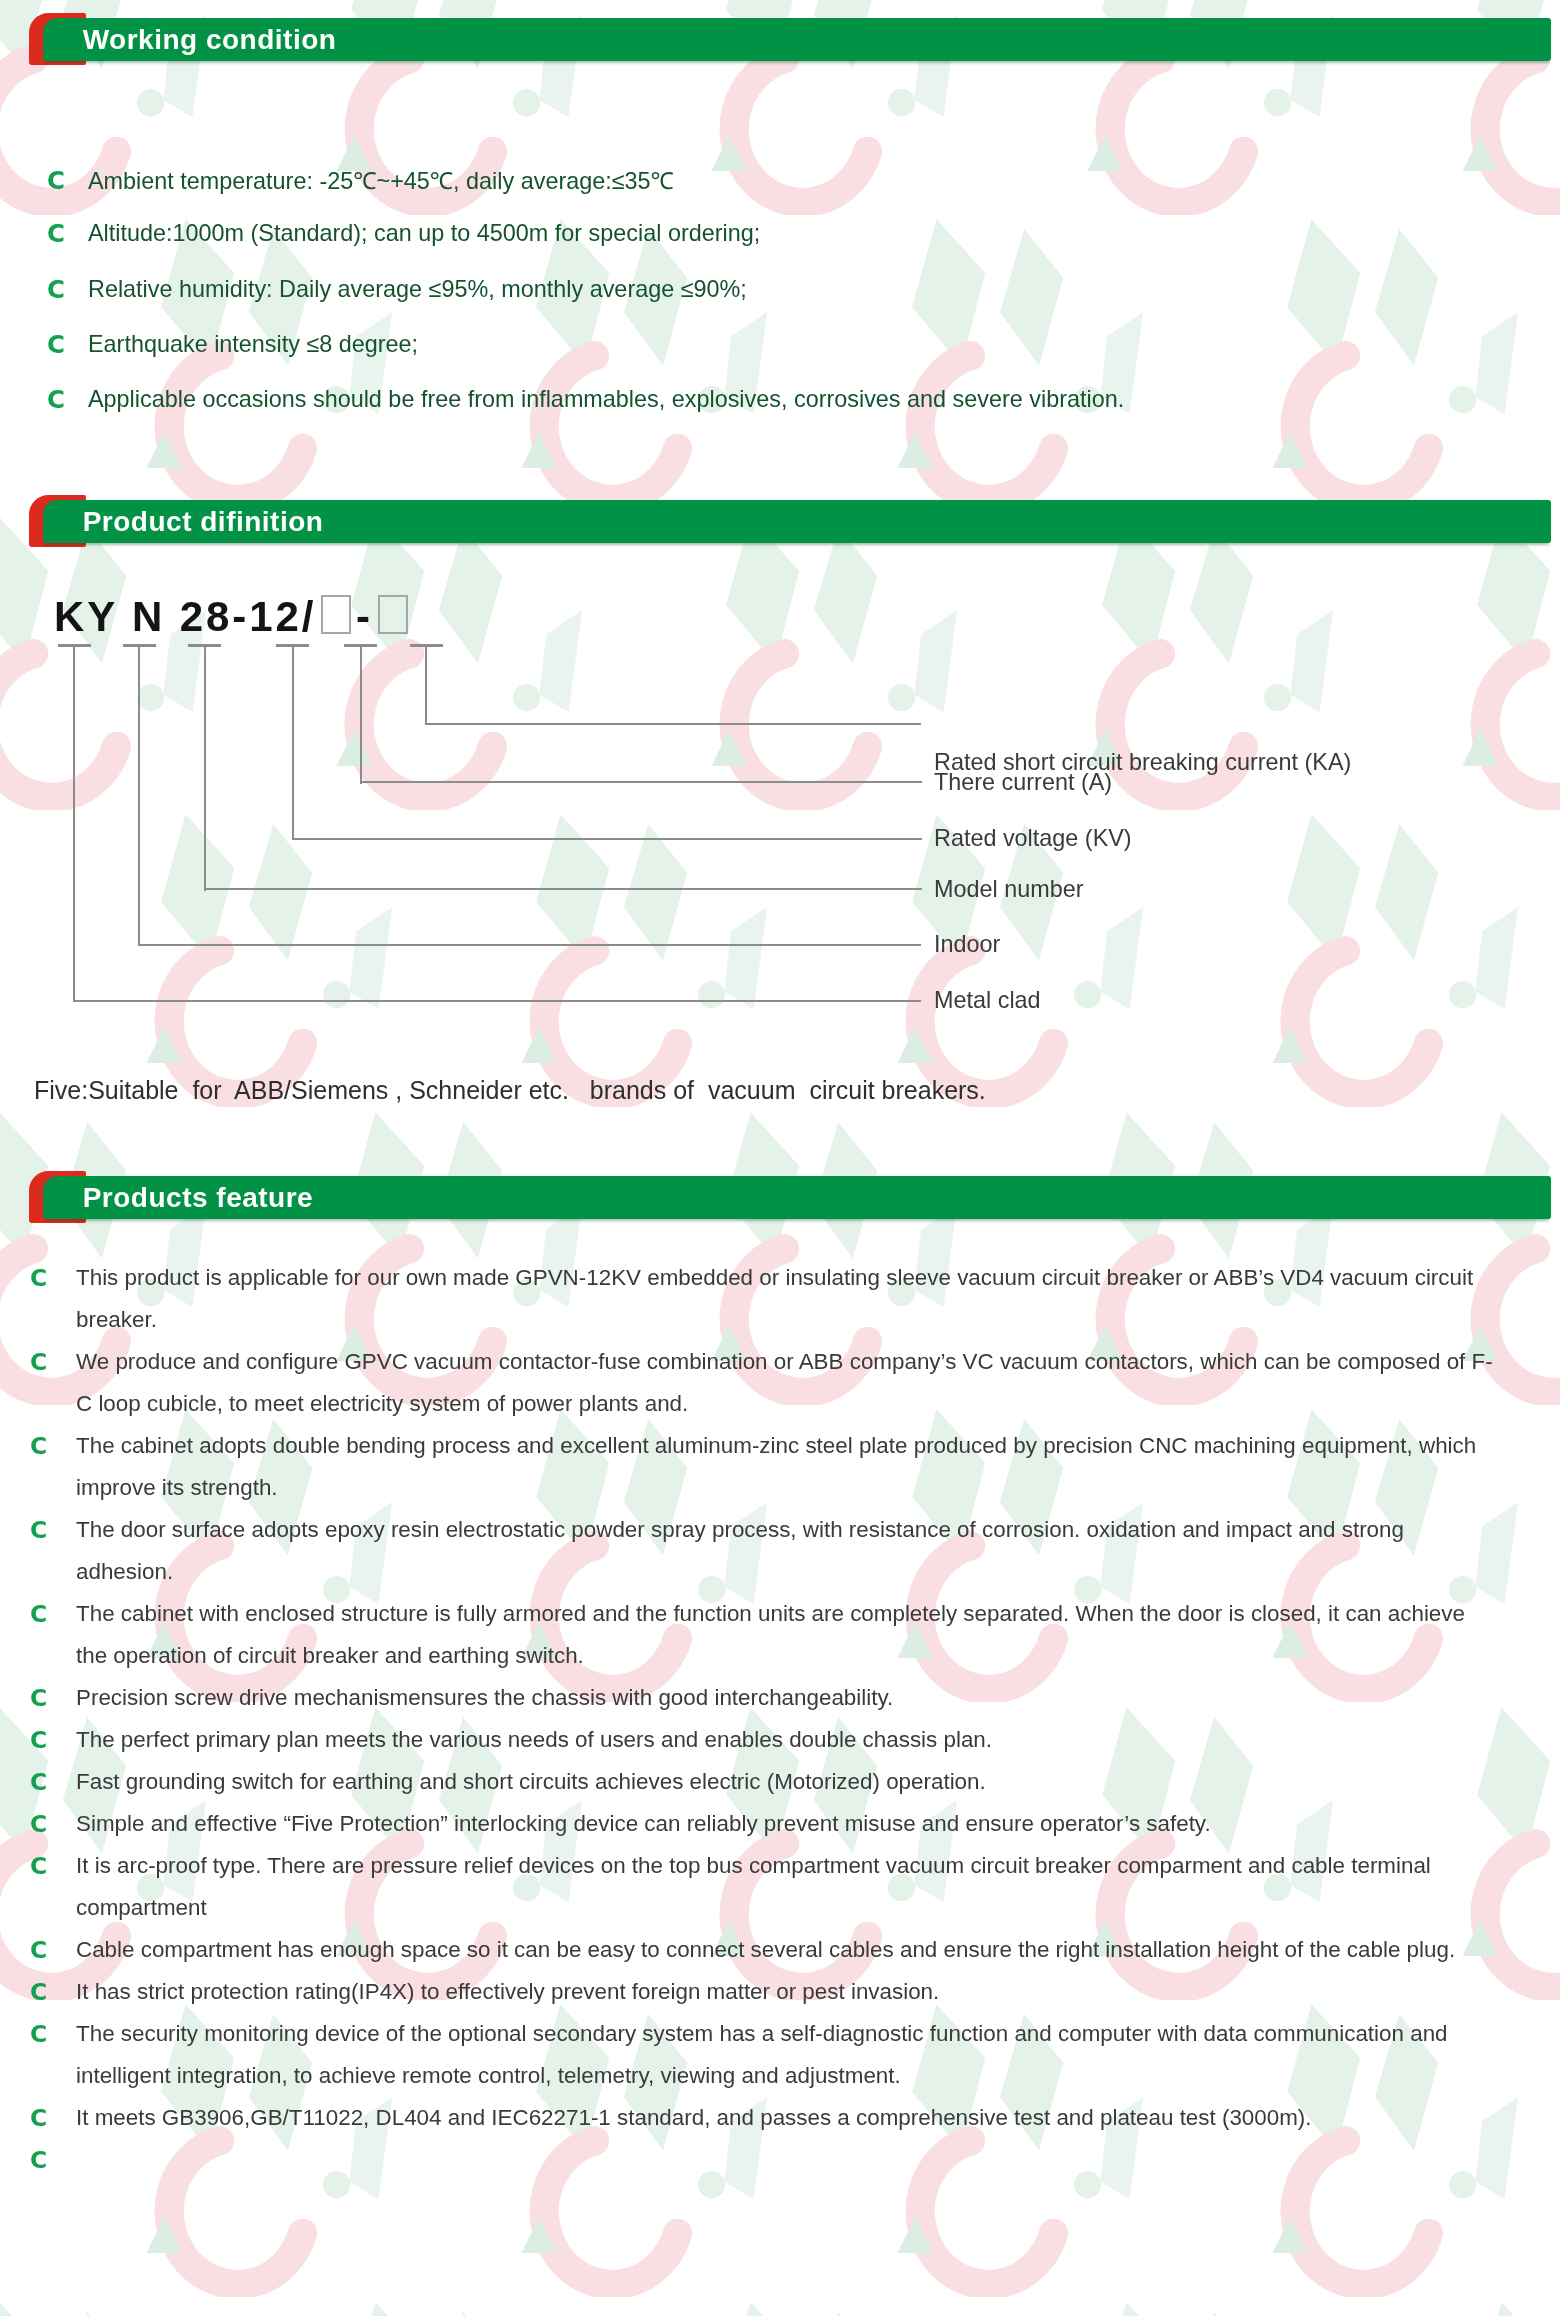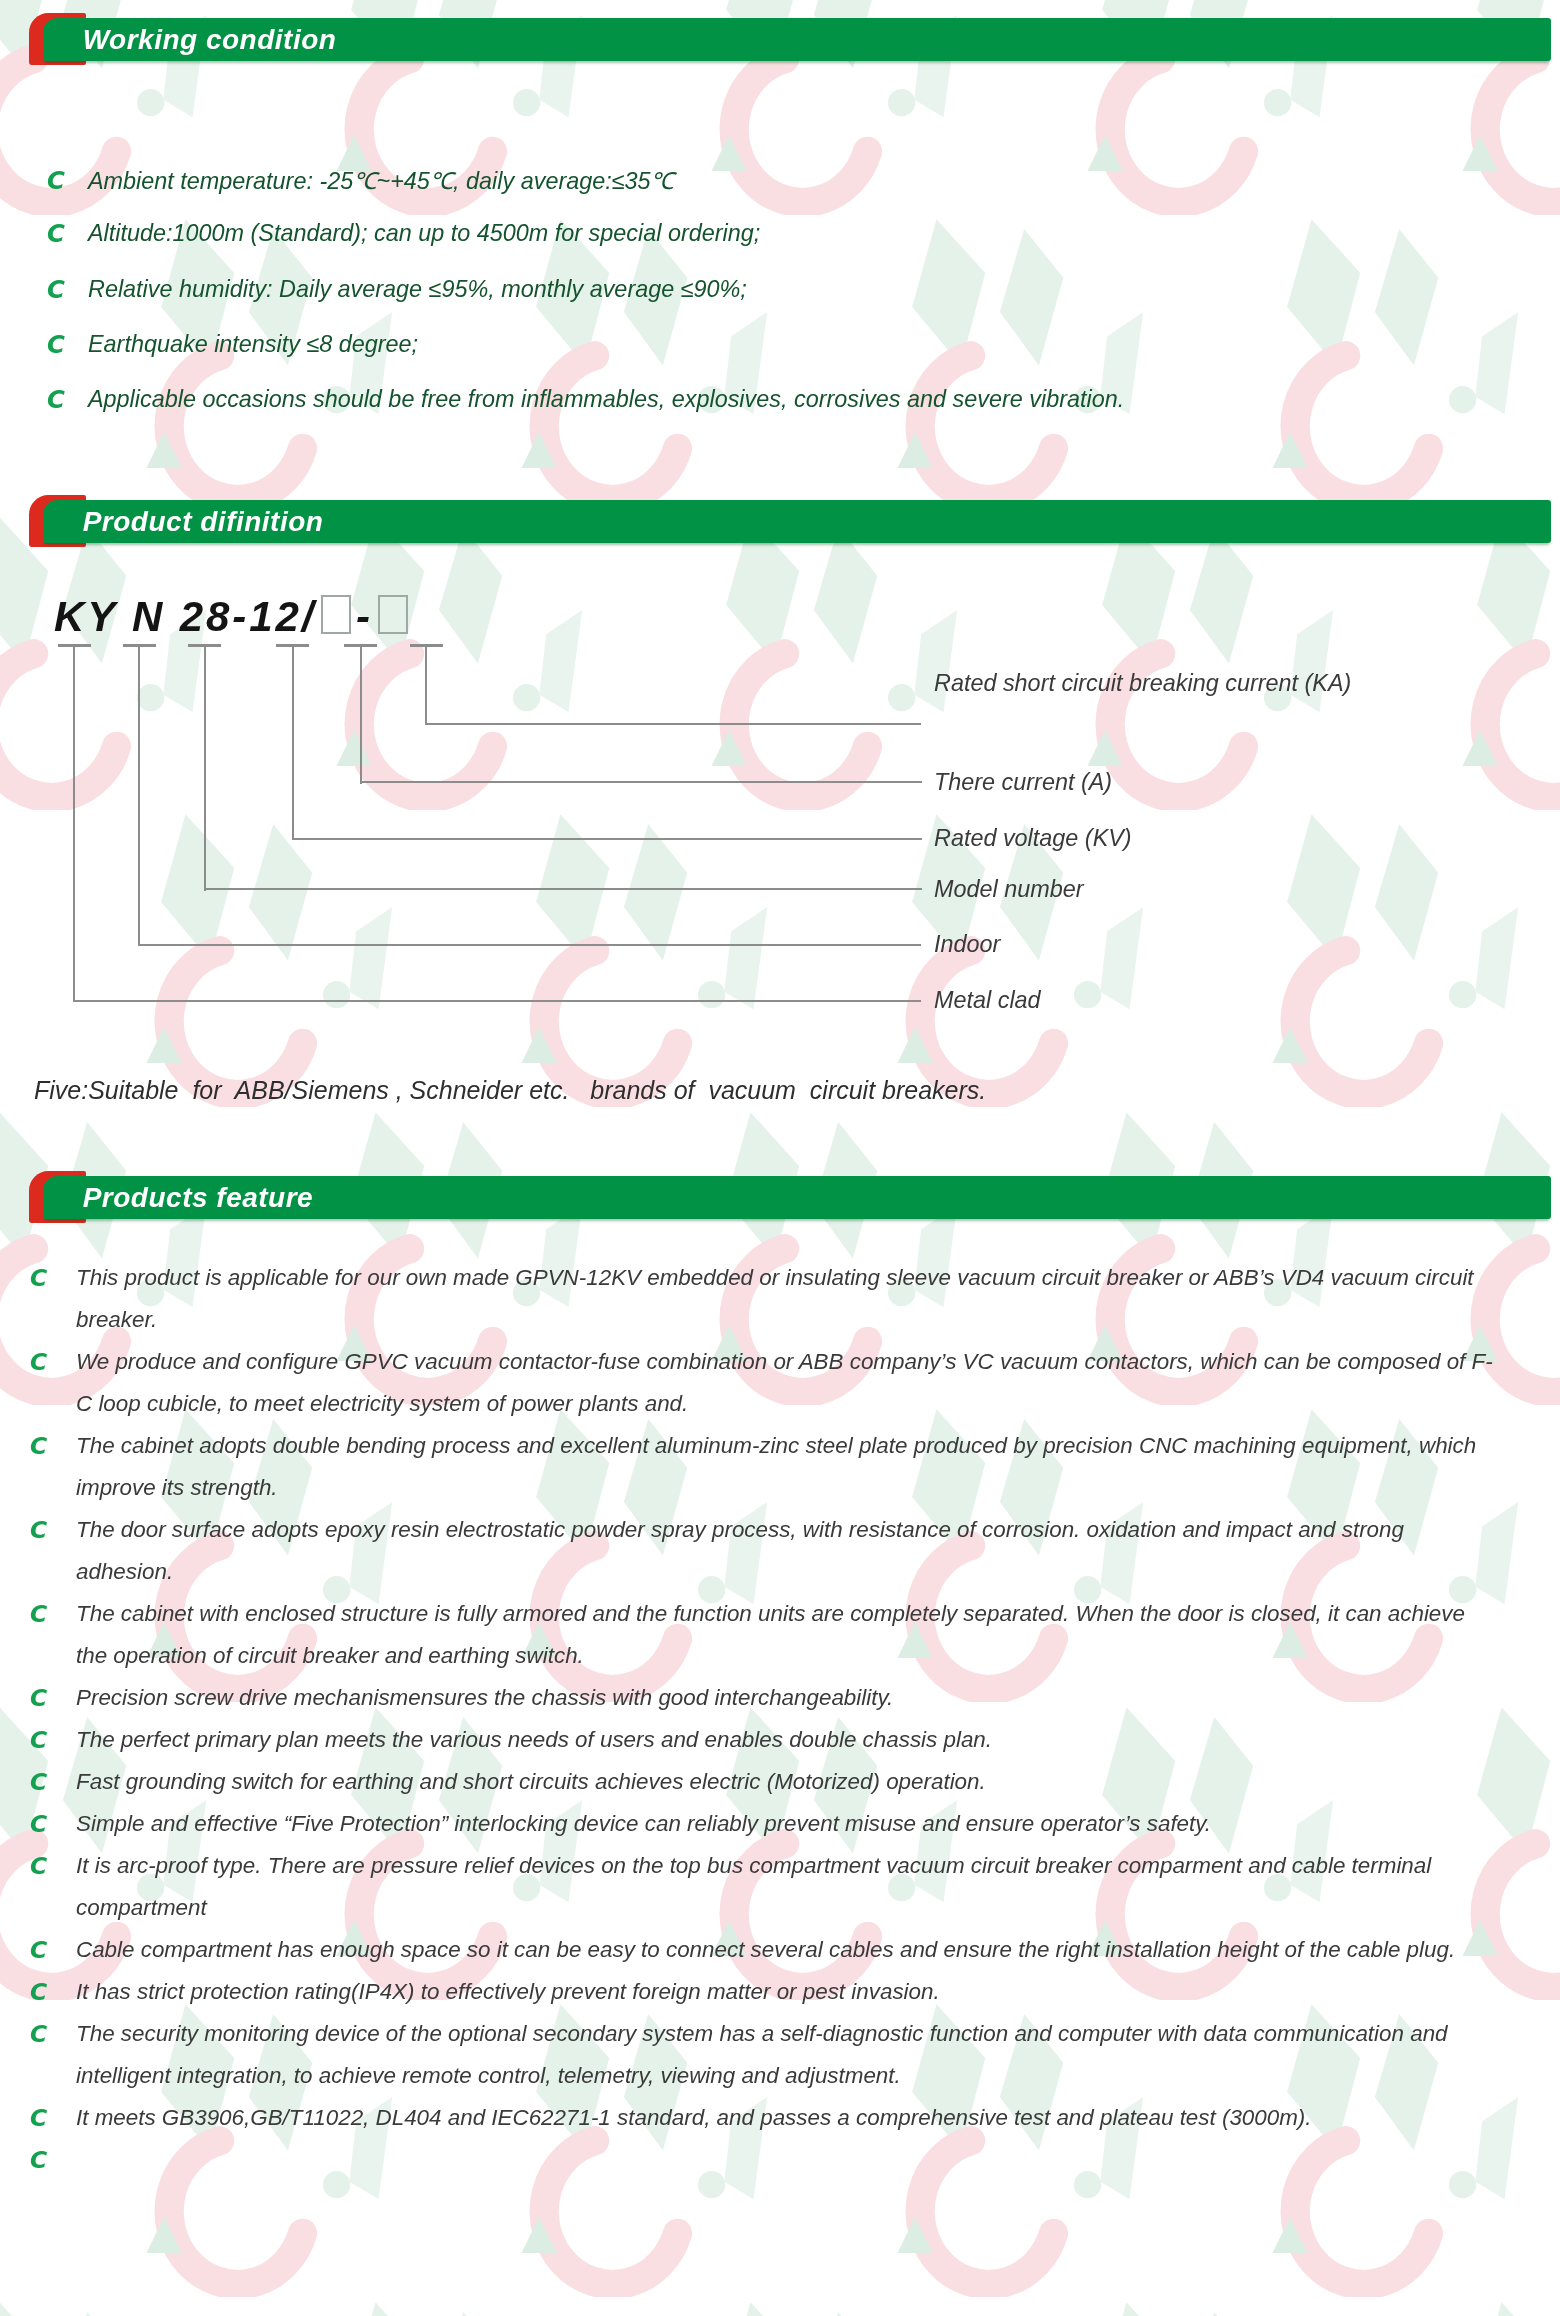--- a/index.html
+++ b/index.html
@@ -1,17 +1,17 @@
 <!DOCTYPE html>
 <html><head>
 <meta charset="utf-8">
 <style>
   html,body{margin:0;padding:0;background:#ffffff;}
   .page{position:relative;width:1560px;height:2316px;background:#ffffff;overflow:hidden;
-        font-family:"Liberation Sans",sans-serif;color:#3c3c3c;font-style:italic;}
+        font-family:"Liberation Sans",sans-serif;color:#3c3c3c;}
   
   .wm-layer{position:absolute;inset:0;z-index:0;pointer-events:none;}
   .wm{position:absolute;width:312px;height:293px;opacity:.85;}
   
   .content{position:absolute;inset:0;z-index:1;}
   
   .bar{position:absolute;left:29px;width:1521px;height:43px;}
   .bar .red{position:absolute;left:0;top:-4.9px;width:57px;height:52px;background:#dd2a1e;
             border-radius:19.5px 2px 2px 2.9px;}
   .bar .green{position:absolute;left:13.7px;top:0;width:1508px;height:43px;background:#029245;
@@ -210,21 +210,21 @@
     </div>
 
     <div class="model-code">
       <span>KY N 28-12/</span><span class="mbox"></span><span>-</span><span class="mbox"></span>
     </div>
 
     <div>
         <div class="tick" style="left: 410px; top: 644px;"></div>
         <div class="vline" style="left: 425px; top: 647px; height: 78px;"></div>
         <div class="hline" style="left: 425px; top: 723px; width: 496px;"></div>
-        <div class="dlabel" style="top: 669px; text-align: center;">Rated short circuit breaking current (KA)</div>
+        <div class="dlabel" style="top: 748px; text-align: center;">Rated short circuit breaking current (KA)</div>
         <div class="tick" style="left: 344px; top: 644px;"></div>
         <div class="vline" style="left: 360px; top: 647px; height: 137px;"></div>
         <div class="hline" style="left: 360px; top: 781px; width: 562px;"></div>
         <div class="dlabel" style="top: 768px;">There current (A)</div>
         <div class="tick" style="left: 276px; top: 644px;"></div>
         <div class="vline" style="left: 292px; top: 647px; height: 193px;"></div>
         <div class="hline" style="left: 292px; top: 838px; width: 630px;"></div>
         <div class="dlabel" style="top: 824px;">Rated voltage (KV)</div>
         <div class="tick" style="left: 188px; top: 644px;"></div>
         <div class="vline" style="left: 204px; top: 647px; height: 244px;"></div>

